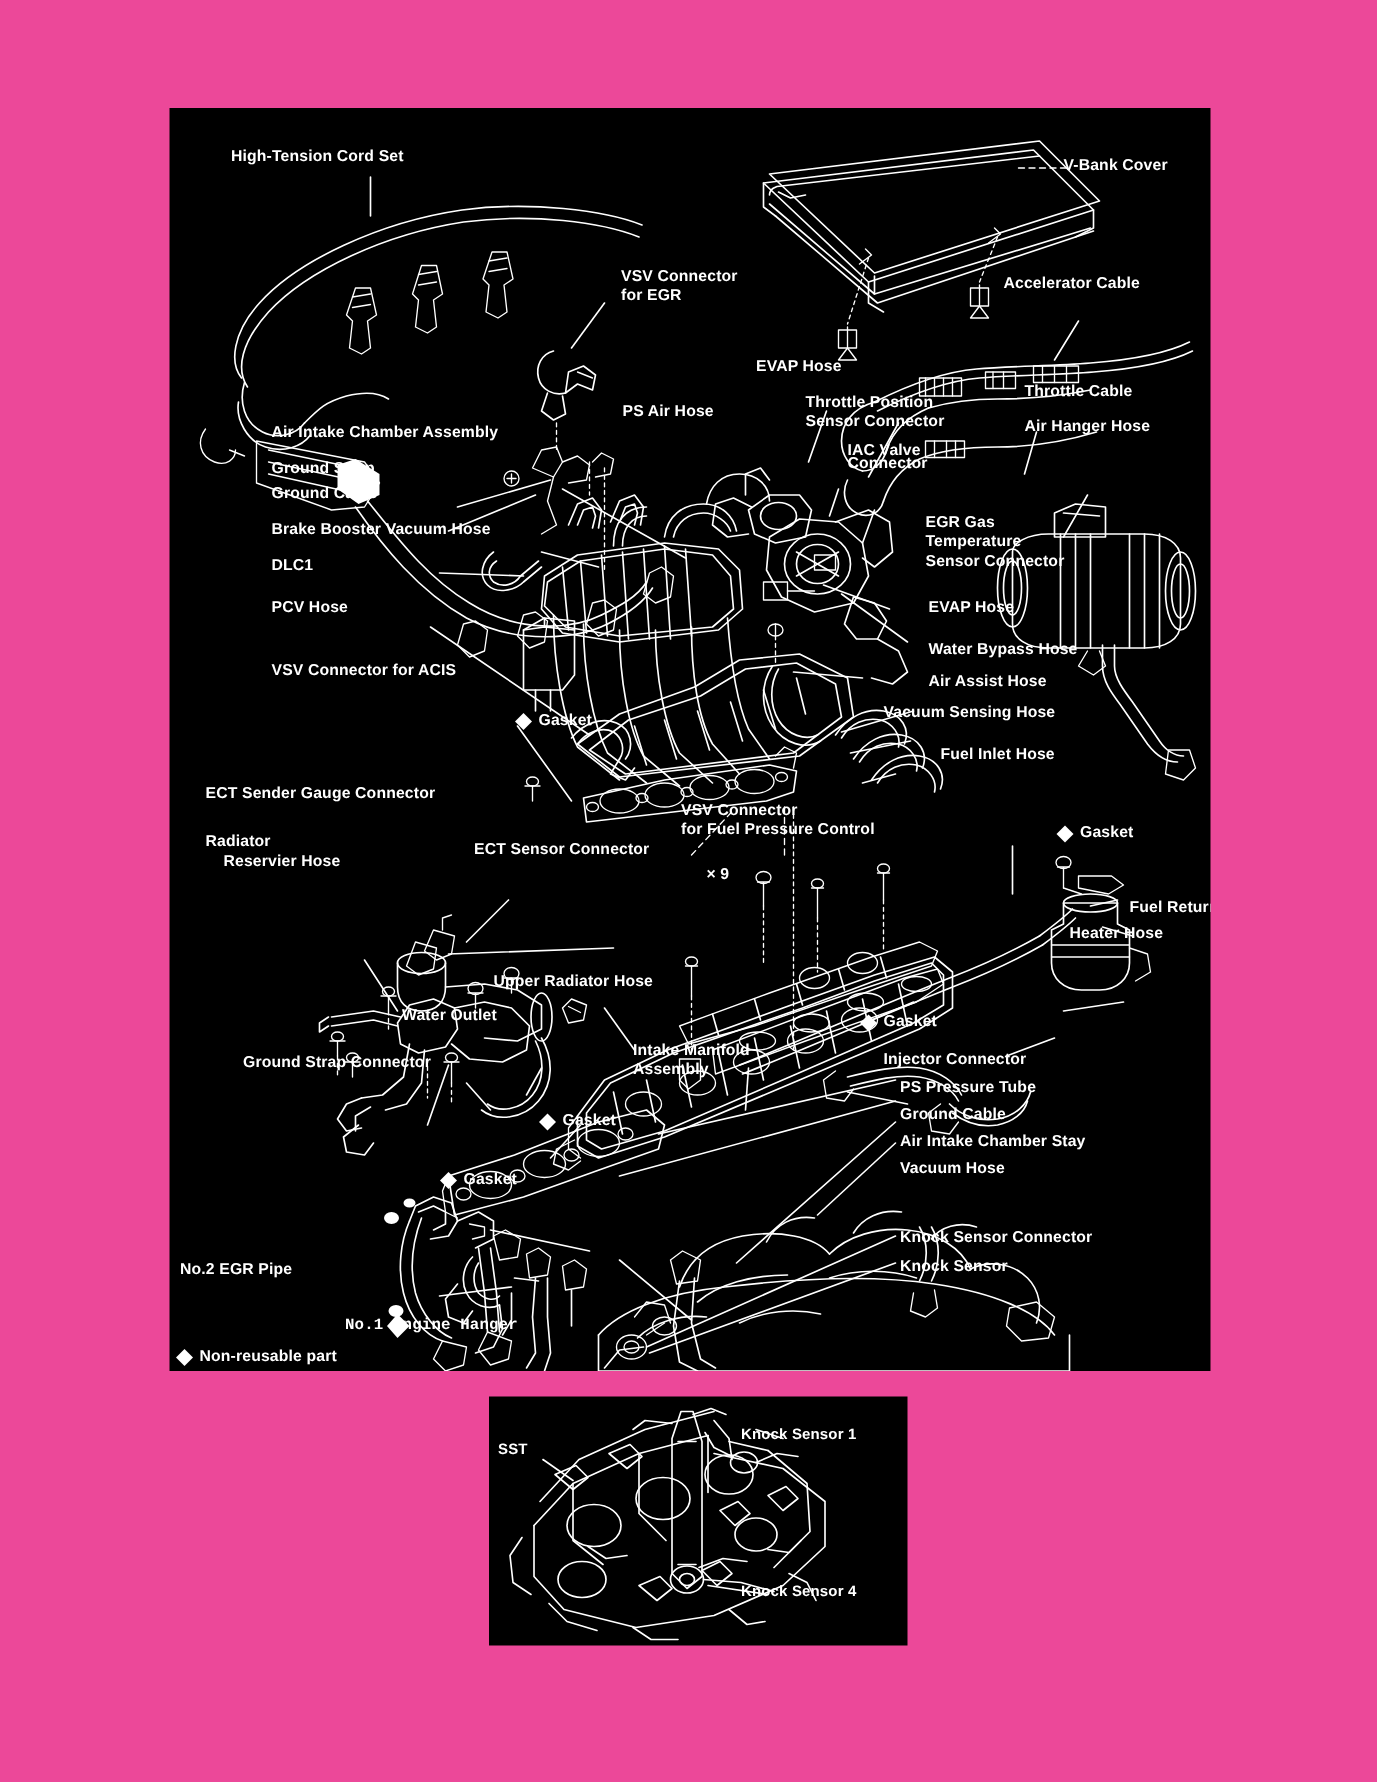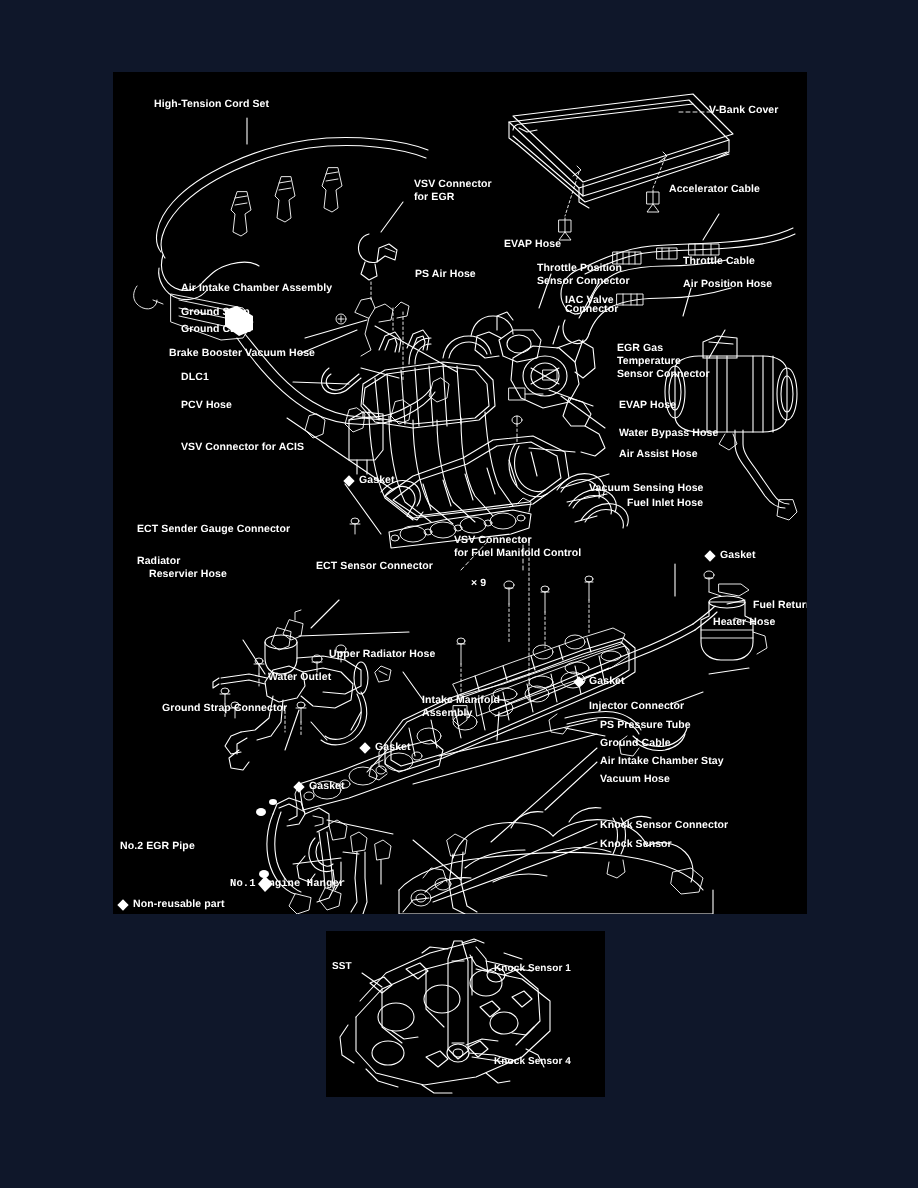--- a/index.html
+++ b/index.html
@@ -9,21 +9,21 @@
     width: 918px;
     height: 1188px;
     overflow: hidden;
     font-family: "Liberation Sans", sans-serif;
   }
 
   #page {
     position: relative;
     width: 918px;
     height: 1188px;
-    background: #0f172a;
+    background: #ec4899;
   }
 
   .panel {
     position: absolute;
     background: #000000;
     overflow: hidden;
   }
 
   #main-panel {
     left: 113px;
@@ -540,39 +540,39 @@
     <div class="lbl" style="left:301px; top:106px;">VSV Connector</div>
     <div class="lbl" style="left:301px; top:119px;">for EGR</div>
     <div class="lbl" style="left:556px; top:111px;">Accelerator Cable</div>
     <div class="lbl" style="left:391px; top:166px;">EVAP Hose</div>
     <div class="lbl" style="left:424px; top:190px;">Throttle Position</div>
     <div class="lbl" style="left:424px; top:203px;">Sensor Connector</div>
     <div class="lbl" style="left:570px; top:183px;">Throttle Cable</div>
     <div class="lbl" style="left:302px; top:196px;">PS Air Hose</div>
     <div class="lbl" style="left:452px; top:222px;">IAC Valve</div>
     <div class="lbl" style="left:452px; top:231px;">Connector</div>
-    <div class="lbl" style="left:570px; top:206px;">Air Position Hose</div>
+    <div class="lbl" style="left:570px; top:206px;">Air Hanger Hose</div>
     <div class="lbl" style="left:68px;  top:210px;">Air Intake Chamber Assembly</div>
     <div class="lbl" style="left:68px;  top:234px;">Ground Strap</div>
     <div class="lbl" style="left:68px;  top:251px;">Ground Cable</div>
-    <div class="lbl" style="left:56px;  top:275px;">Brake Booster Vacuum Hose</div>
+    <div class="lbl" style="left:68px;  top:275px;">Brake Booster Vacuum Hose</div>
     <div class="lbl" style="left:504px; top:270px;">EGR Gas</div>
     <div class="lbl" style="left:504px; top:283px;">Temperature</div>
     <div class="lbl" style="left:504px; top:296px;">Sensor Connector</div>
     <div class="lbl" style="left:68px;  top:299px;">DLC1</div>
     <div class="lbl" style="left:68px;  top:327px;">PCV Hose</div>
     <div class="lbl" style="left:506px; top:327px;">EVAP Hose</div>
     <div class="lbl" style="left:506px; top:355px;">Water Bypass Hose</div>
     <div class="lbl" style="left:68px;  top:369px;">VSV Connector for ACIS</div>
     <div class="lbl" style="left:506px; top:376px;">Air Assist Hose</div>
     <div class="diamond" style="left:232px; top:405px;"></div>
     <div class="lbl" style="left:246px; top:402px;">Gasket</div>
-    <div class="lbl" style="left:476px; top:410px;">Vacuum Sensing Hose</div>
+    <div class="lbl" style="left:476px; top:397px;">Vacuum Sensing Hose</div>
     <div class="lbl" style="left:341px; top:462px;">VSV Connector</div>
-    <div class="lbl" style="left:341px; top:475px;">for Fuel Manifold Control</div>
+    <div class="lbl" style="left:341px; top:475px;">for Fuel Pressure Control</div>
     <div class="lbl" style="left:514px; top:425px;">Fuel Inlet Hose</div>
     <div class="lbl" style="left:24px;  top:451px;">ECT Sender Gauge Connector</div>
     <div class="diamond" style="left:593px; top:480px;"></div>
     <div class="lbl" style="left:607px; top:477px;">Gasket</div>
     <div class="lbl" style="left:24px;  top:483px;">Radiator</div>
     <div class="lbl" style="left:24px;  top:496px;padding-left:12px;">Reservier Hose</div>
     <div class="lbl" style="left:203px; top:488px;">ECT Sensor Connector</div>
     <div class="lbl" style="left:358px; top:505px;">× 9</div>
     <div class="lbl" style="left:600px; top:527px;margin-left:40px;">Fuel Return Hose</div>
     <div class="lbl" style="left:600px; top:544px;">Heater Hose</div>
@@ -652,17 +652,17 @@
         <path d="M186 102 L200 104 L208 96"></path>
       </g>
       <g class="lead">
         <path d="M36 42 L56 56"></path>
         <path d="M178 22 L196 28"></path>
         <path d="M146 126 L186 132"></path>
       </g>
     </svg>
 
     <div class="lbl sm" style="left:6px;   top:30px;">SST</div>
-    <div class="lbl sm" style="left:168px; top:32px;">Knock Sensor 1</div>
+    <div class="lbl sm" style="left:168px; top:20px;">Knock Sensor 1</div>
     <div class="lbl sm" style="left:168px; top:125px;">Knock Sensor 4</div>
   </div>
 
 </div>
 
 </body></html>

